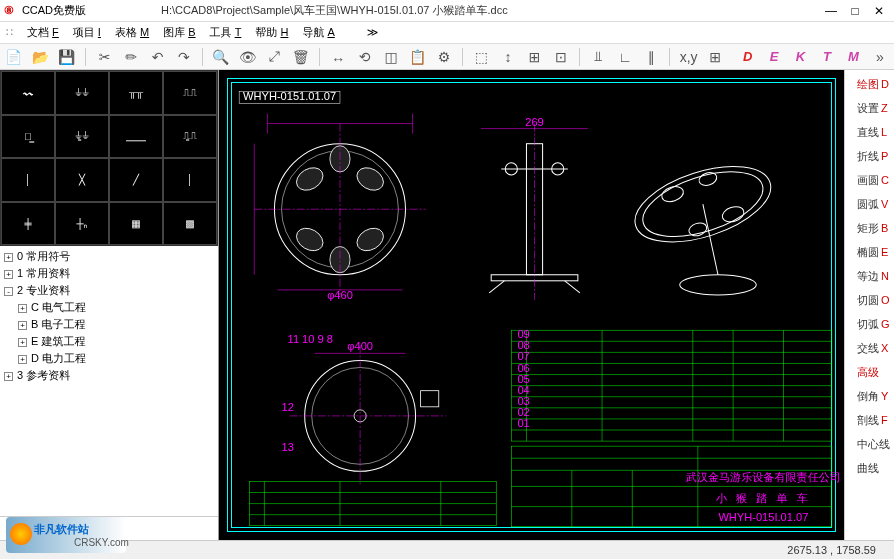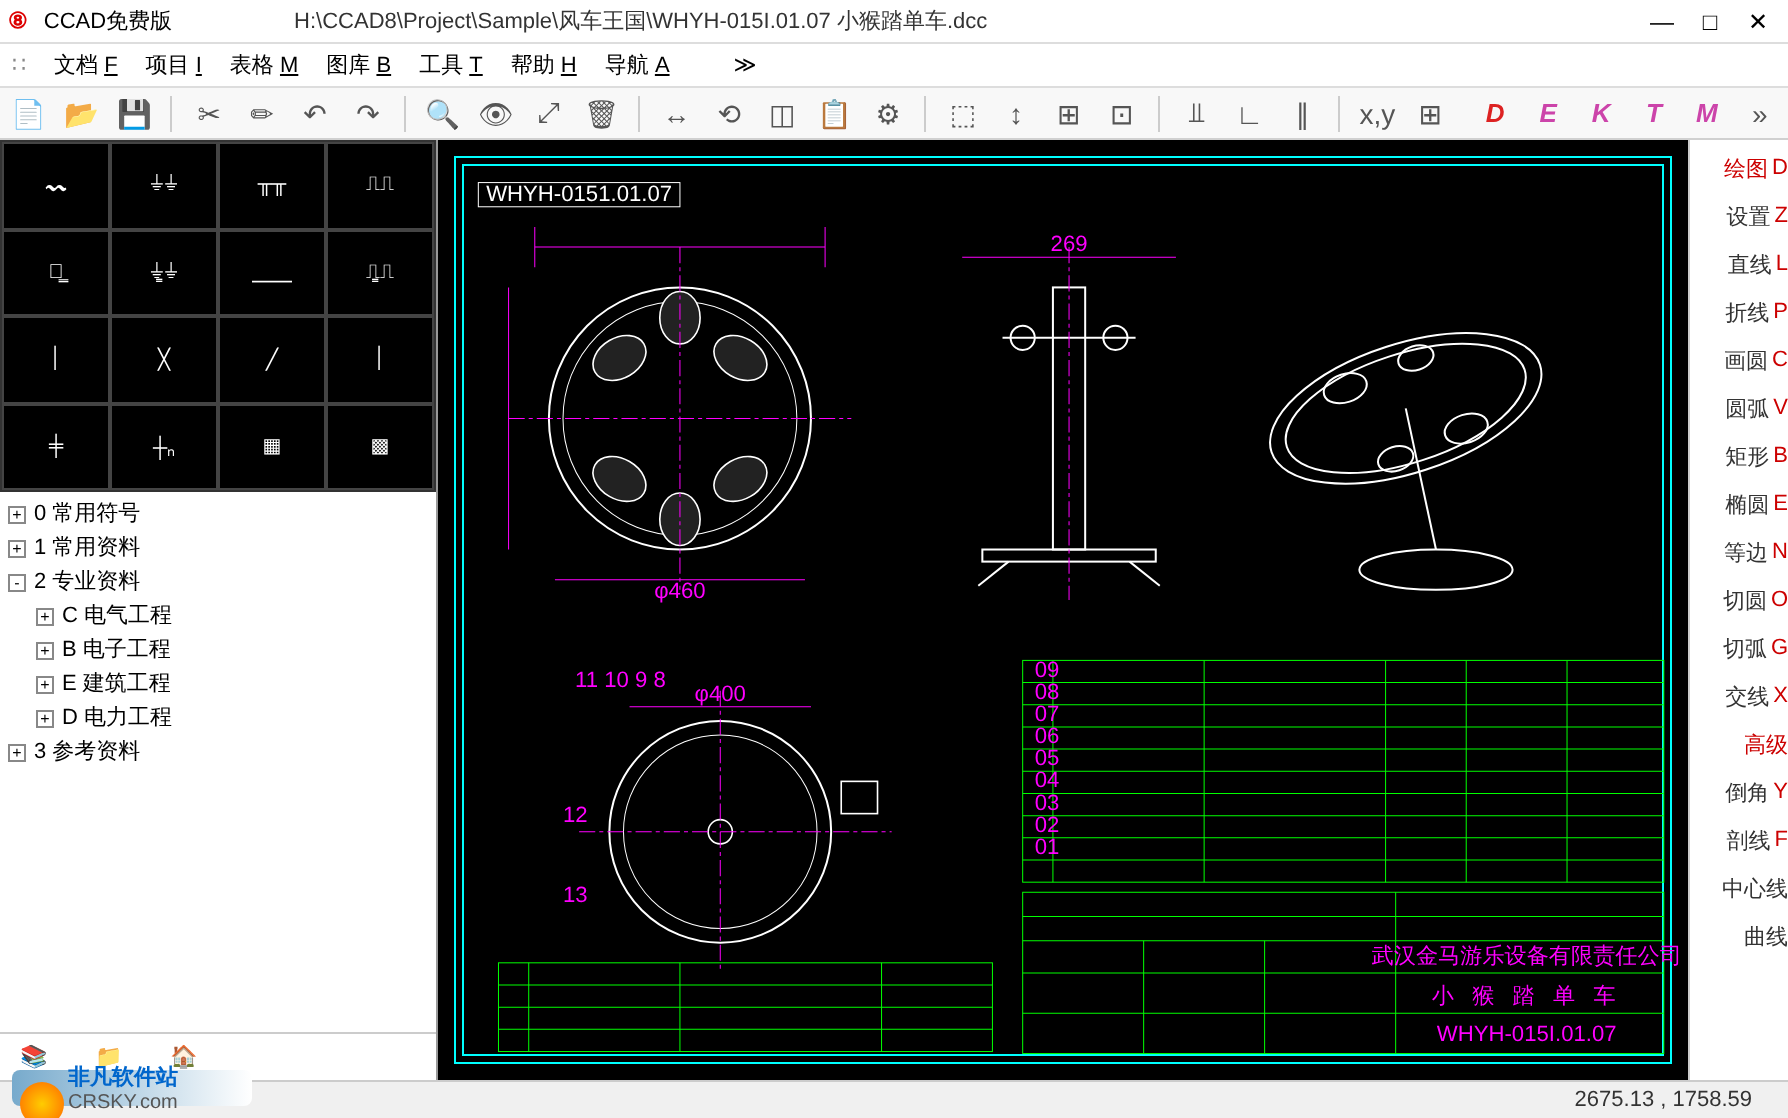--- a/index.html
+++ b/index.html
@@ -1,19 +1,19 @@
 <!DOCTYPE html>
 <html><head>
 <meta charset="utf-8">
 <style>
 * { margin: 0; padding: 0; box-sizing: border-box; font-family: "Microsoft YaHei", SimSun, sans-serif; font-size: 11px; }
 body { width: 894px; height: 559px; background: #f0f0f0; overflow: hidden; position: relative; }
 .titlebar { height: 22px; background: #fff; display: flex; align-items: center; padding: 0 4px; border-bottom: 1px solid #ddd; }
 .titlebar .logo { color: #d00; font-weight: bold; margin-right: 8px; }
-.titlebar .title1 { margin-right: 30px; }
+.titlebar .title1 { margin-right: 44px; }
 .titlebar .title2 { color: #333; padding-left: 31px; }
 .titlebar .winbtns { margin-left: auto; display: flex; gap: 2px; }
 .titlebar .winbtns span { width: 22px; height: 16px; display: flex; align-items: center; justify-content: center; cursor: pointer; font-size: 12px; }
 .menubar { height: 22px; background: #fff; display: flex; align-items: center; padding: 0 6px; gap: 14px; border-bottom: 1px solid #ddd; }
 .menubar .mitem { cursor: pointer; }
 .menubar .mitem .u { text-decoration: underline; }
 .toolbar { height: 26px; background: #f8f8f8; display: flex; align-items: center; padding: 0 4px; gap: 6px; border-bottom: 1px solid #d0d0d0; }
 .toolbar .tbtn { width: 22px; height: 22px; display: flex; align-items: center; justify-content: center; cursor: pointer; color: #555; font-size: 14px; }
 .toolbar .sep { width: 1px; height: 18px; background: #ccc; margin: 0 2px; }
 .toolbar .letterbtn { width: 22px; height: 22px; display: flex; align-items: center; justify-content: center; cursor: pointer; font-weight: bold; font-size: 13px; font-style: italic; }
@@ -22,31 +22,31 @@
 .symgrid { background: #000; display: grid; grid-template-columns: repeat(4, 1fr); grid-template-rows: repeat(4, 1fr); height: 176px; border: 1px solid #333; }
 .symcell { border: 1px solid #444; display: flex; align-items: center; justify-content: center; color: #fff; font-size: 10px; }
 .symlist { background: #fff; overflow-y: auto; height: 78px; border-top: 1px solid #aaa; border-bottom: 1px solid #aaa; }
 .symlist .row { padding: 1px 4px; cursor: pointer; white-space: nowrap; overflow: hidden; }
 .tree { background: #fff; flex: 1; overflow-y: auto; padding: 2px 4px; }
 .tree .node { padding: 1px 0; cursor: pointer; white-space: nowrap; }
 .tree .ind1 { padding-left: 14px; }
 .tree .box { display: inline-block; width: 9px; height: 9px; border: 1px solid #888; margin-right: 4px; text-align: center; line-height: 7px; font-size: 8px; }
 .canvas { flex: 1; background: #000; position: relative; overflow: hidden; }
 .rightpanel { width: 50px; background: #fff; display: flex; flex-direction: column; border-left: 1px solid #ccc; padding-top: 2px; }
-.rightpanel .ritem { height: 24px; display: flex; align-items: center; justify-content: flex-end; cursor: pointer; color: #333; font-size: 11px; white-space: nowrap; }
+.rightpanel .ritem { height: 24px; display: flex; align-items: center; justify-content: flex-start; cursor: pointer; color: #333; font-size: 11px; white-space: nowrap; margin-left: 12px; }
 .rightpanel .ritem .hot { color: #c00; margin-left: 2px; }
 .rightpanel .ritem.hl { color: #c00; }
 .statusbar { height: 19px; background: #f0f0f0; display: flex; align-items: center; border-top: 1px solid #ccc; padding: 0 18px; }
 .statusbar .coords { margin-left: auto; color: #333; }
 .drawing-border { position: absolute; left: 8px; top: 8px; right: 8px; bottom: 8px; border: 1px solid #0ff; }
 .drawing-border2 { position: absolute; left: 12px; top: 12px; right: 12px; bottom: 12px; border: 1px solid #0ff; }
 svg.tech { position: absolute; left: 0; top: 0; width: 100%; height: 100%; }
-.watermark { position: absolute; left: 6px; bottom: 6px; width: 120px; height: 18px; background: linear-gradient(90deg,#7ac,#fff); border-radius: 4px; display: flex; flex-direction: column; justify-content: center; padding-left: 28px; z-index: 10; }
+.watermark { position: absolute; left: 6px; bottom: 6px; width: 120px; height: 36px; background: linear-gradient(90deg,#7ac,#fff); border-radius: 4px; display: flex; flex-direction: column; justify-content: center; padding-left: 28px; z-index: 10; }
 .watermark .l1 { font-size: 11px; color: #06c; font-weight: bold; }
-.watermark .l2 { font-size: 10px; color: #555; }
+.watermark .l2 { font-size: 10px; color: #555; margin-left: 40px; }
 .watermark::before { content: ""; position: absolute; left: 4px; top: 6px; width: 22px; height: 22px; background: radial-gradient(circle,#fc0,#f60); border-radius: 50%; }
 </style>
 </head>
 <body>
 
 <div class="titlebar">
   <span class="logo">⑧</span>
   <span class="title1">CCAD免费版</span>
   <span class="title2">H:\CCAD8\Project\Sample\风车王国\WHYH-015I.01.07 小猴踏单车.dcc</span>
   <div class="winbtns">

